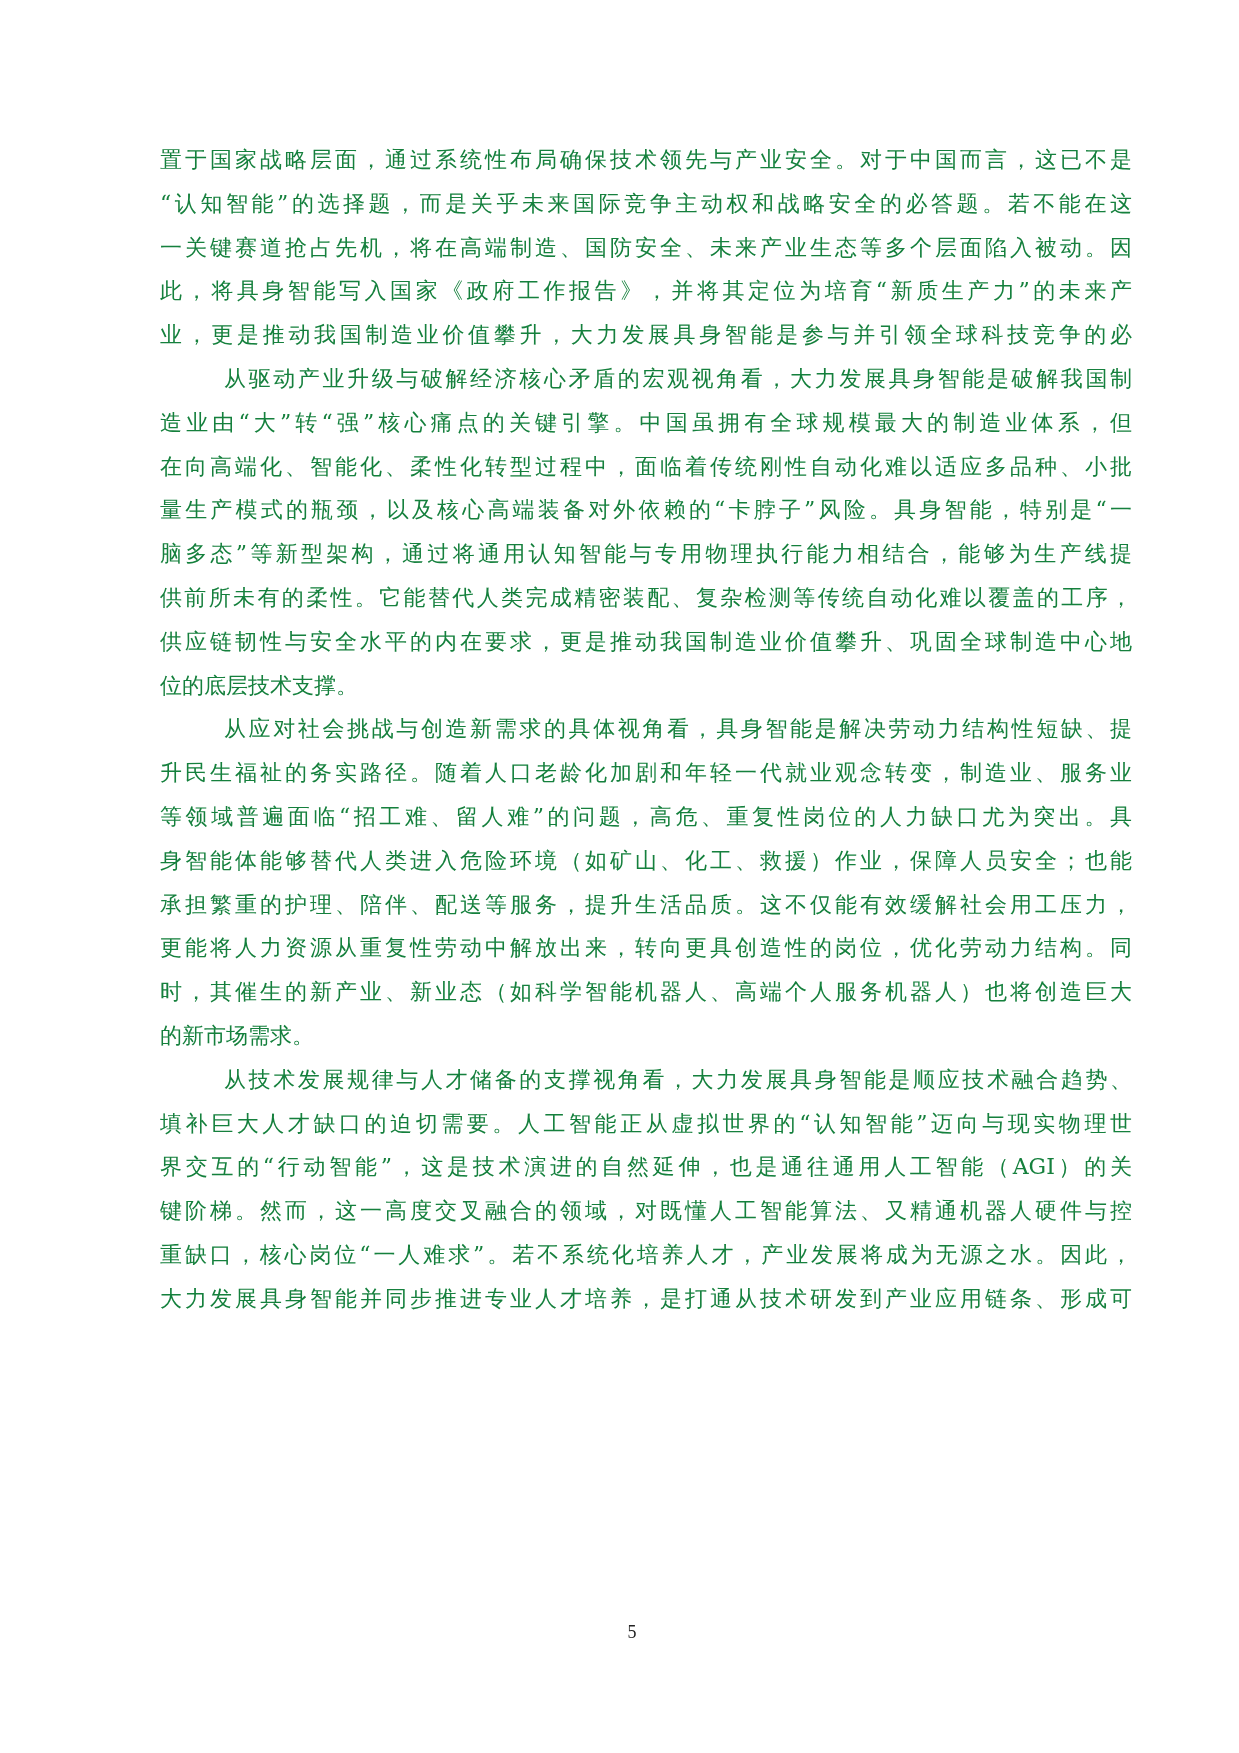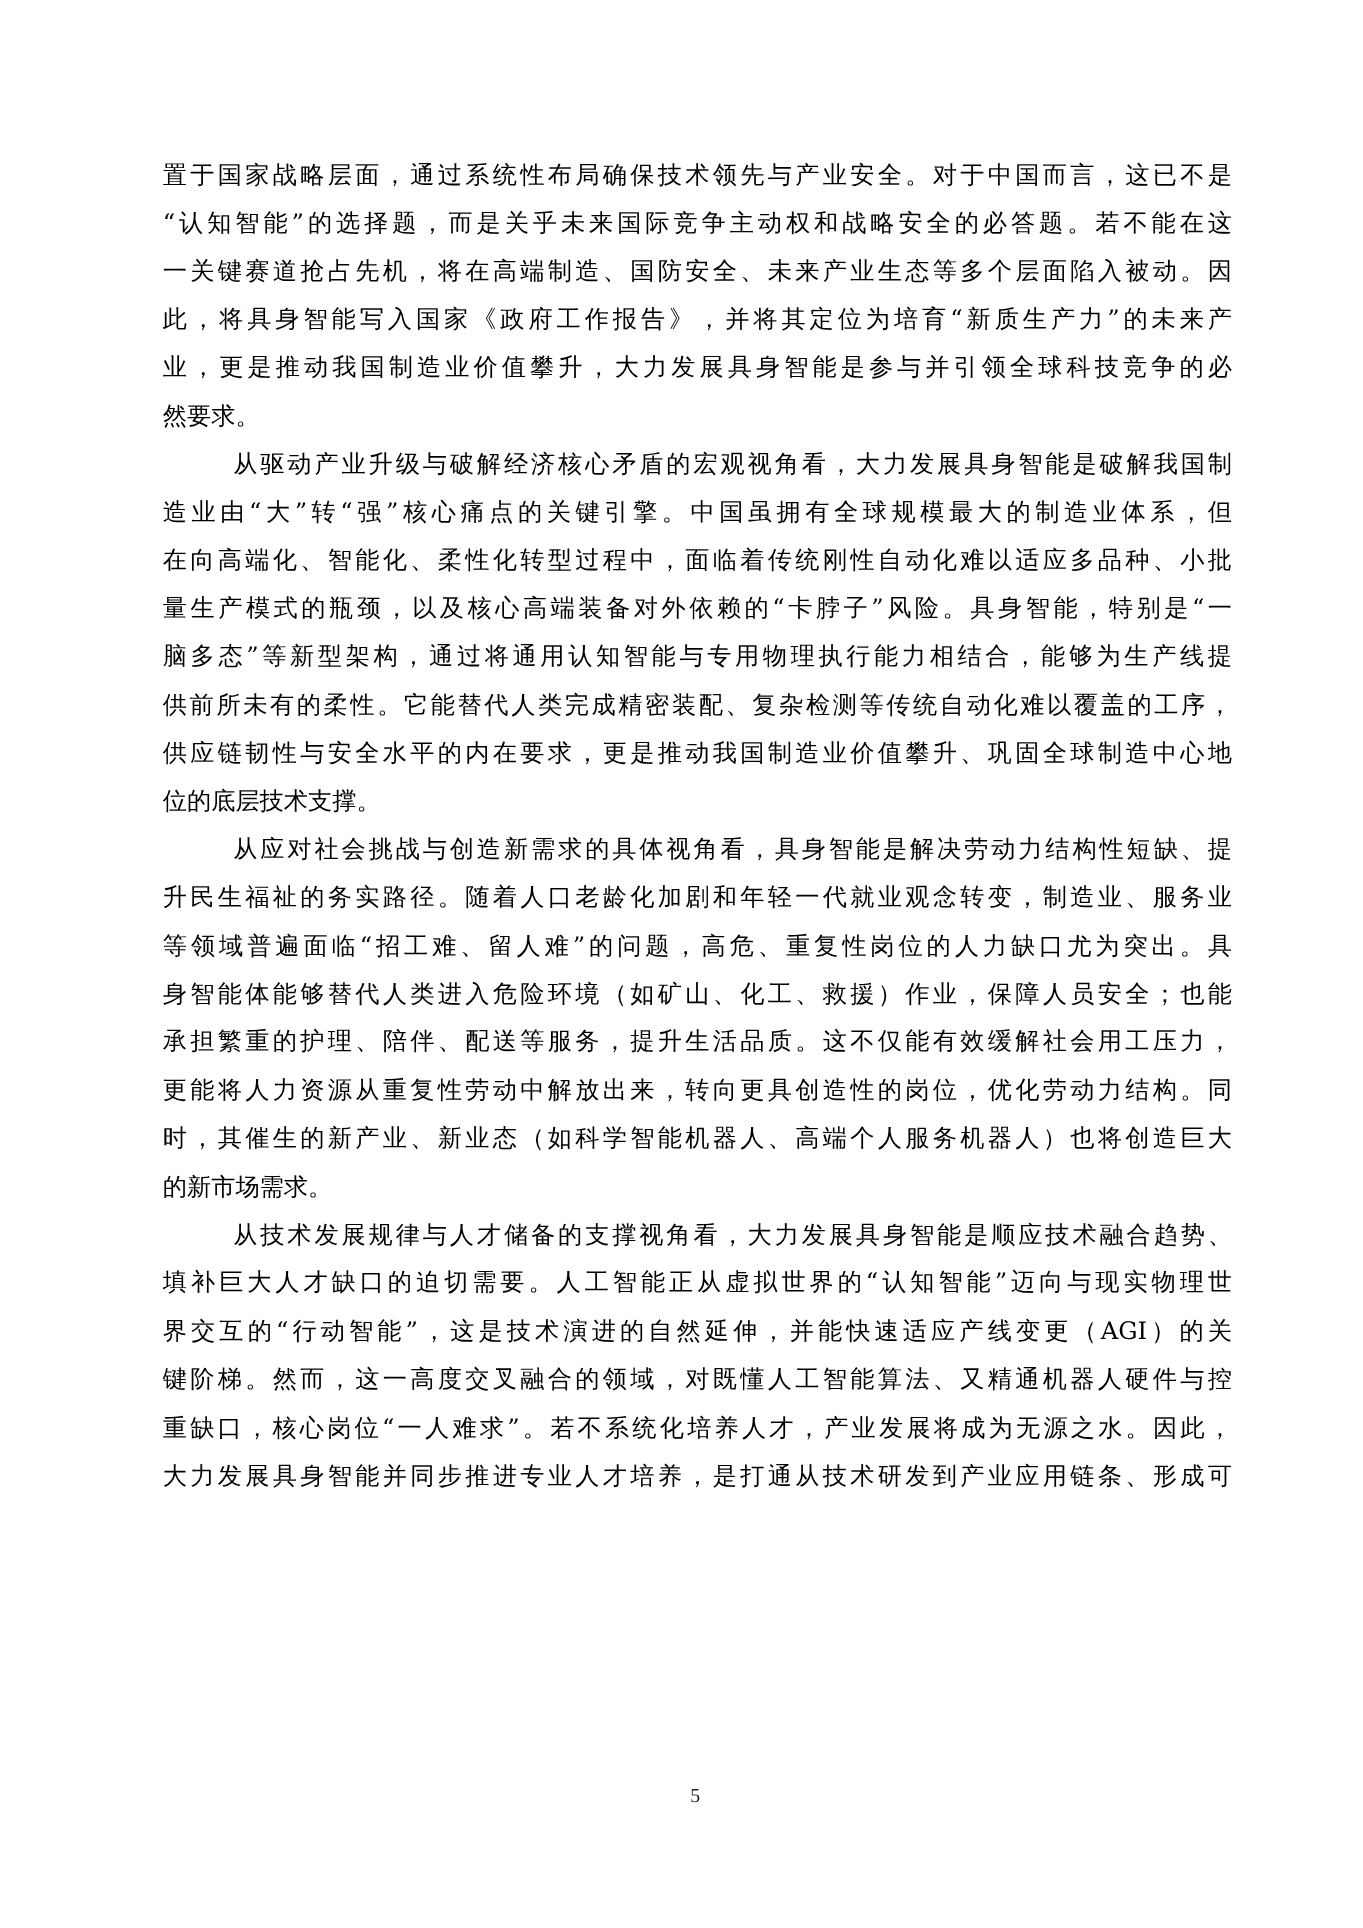--- a/index.html
+++ b/index.html
@@ -1,23 +1,23 @@
 <!DOCTYPE html>
 <html><head>
 <meta charset="utf-8">
 <style>
   html, body { margin: 0; padding: 0; background: #ffffff; }
   body { width: 1239px; height: 1753px; position: relative; overflow: hidden; }
   .page {
     position: absolute; left: 0; top: 0; width: 1239px; height: 1753px; background: #ffffff;
   }
   .body-text {
-    position: absolute; left: 148px; top: 138px; width: 972px;
+    position: absolute; left: 160px; top: 138px; width: 972px;
     font-family: "DejaVu Serif", "Liberation Serif", serif;
-    font-size: 22px; line-height: 43.8px; color: #000000;
+    font-size: 22px; line-height: 43.8px; color: #15803d;
     text-align: justify; text-justify: inter-character;
   }
   .line {
     display: block; height: 43.8px; white-space: nowrap;
     text-align: justify; text-align-last: justify; overflow: hidden;
   }
   .line.last { text-align-last: left; }
   .line.indent { padding-left: 64px; }
   .page-number {
     position: absolute; left: 600px; top: 1622px; width: 64px; text-align: center;
@@ -29,21 +29,20 @@
 
 <div class="page">
   <div class="body-text">
 
     <div>
       <span class="line">置于国家战略层面，通过系统性布局确保技术领先与产业安全。对于中国而言，这已不是</span>
       <span class="line">“认知智能”的选择题，而是关乎未来国际竞争主动权和战略安全的必答题。若不能在这</span>
       <span class="line">一关键赛道抢占先机，将在高端制造、国防安全、未来产业生态等多个层面陷入被动。因</span>
       <span class="line">此，将具身智能写入国家《政府工作报告》，并将其定位为培育“新质生产力”的未来产</span>
       <span class="line">业，更是推动我国制造业价值攀升，大力发展具身智能是参与并引领全球科技竞争的必</span>
-      <span class="line last">然要求。</span>
     </div>
 
     <div>
       <span class="line indent">从驱动产业升级与破解经济核心矛盾的宏观视角看，大力发展具身智能是破解我国制</span>
       <span class="line">造业由“大”转“强”核心痛点的关键引擎。中国虽拥有全球规模最大的制造业体系，但</span>
       <span class="line">在向高端化、智能化、柔性化转型过程中，面临着传统刚性自动化难以适应多品种、小批</span>
       <span class="line">量生产模式的瓶颈，以及核心高端装备对外依赖的“卡脖子”风险。具身智能，特别是“一</span>
       <span class="line">脑多态”等新型架构，通过将通用认知智能与专用物理执行能力相结合，能够为生产线提</span>
       <span class="line">供前所未有的柔性。它能替代人类完成精密装配、复杂检测等传统自动化难以覆盖的工序，</span>
       <span class="line">供应链韧性与安全水平的内在要求，更是推动我国制造业价值攀升、巩固全球制造中心地</span>
@@ -57,21 +56,21 @@
       <span class="line">身智能体能够替代人类进入危险环境（如矿山、化工、救援）作业，保障人员安全；也能</span>
       <span class="line">承担繁重的护理、陪伴、配送等服务，提升生活品质。这不仅能有效缓解社会用工压力，</span>
       <span class="line">更能将人力资源从重复性劳动中解放出来，转向更具创造性的岗位，优化劳动力结构。同</span>
       <span class="line">时，其催生的新产业、新业态（如科学智能机器人、高端个人服务机器人）也将创造巨大</span>
       <span class="line last">的新市场需求。</span>
     </div>
 
     <div>
       <span class="line indent">从技术发展规律与人才储备的支撑视角看，大力发展具身智能是顺应技术融合趋势、</span>
       <span class="line">填补巨大人才缺口的迫切需要。人工智能正从虚拟世界的“认知智能”迈向与现实物理世</span>
-      <span class="line">界交互的“行动智能”，这是技术演进的自然延伸，并能快速适应产线变更（AGI）的关</span>
+      <span class="line">界交互的“行动智能”，这是技术演进的自然延伸，也是通往通用人工智能（AGI）的关</span>
       <span class="line">键阶梯。然而，这一高度交叉融合的领域，对既懂人工智能算法、又精通机器人硬件与控</span>
       <span class="line">重缺口，核心岗位“一人难求”。若不系统化培养人才，产业发展将成为无源之水。因此，</span>
       <span class="line">大力发展具身智能并同步推进专业人才培养，是打通从技术研发到产业应用链条、形成可</span>
     </div>
   </div>
 
   <div class="page-number">5</div>
 </div>
 
 </body></html>

